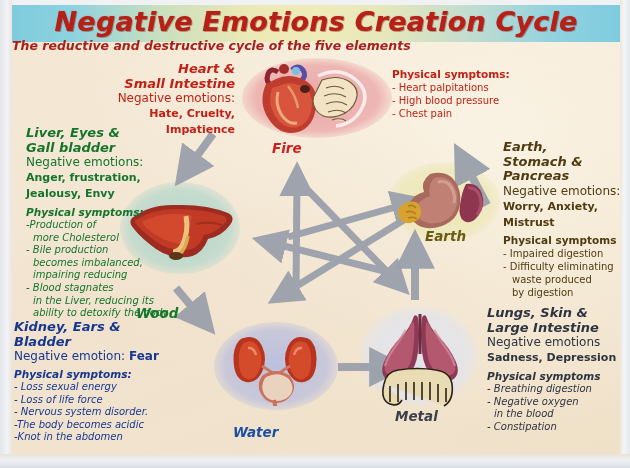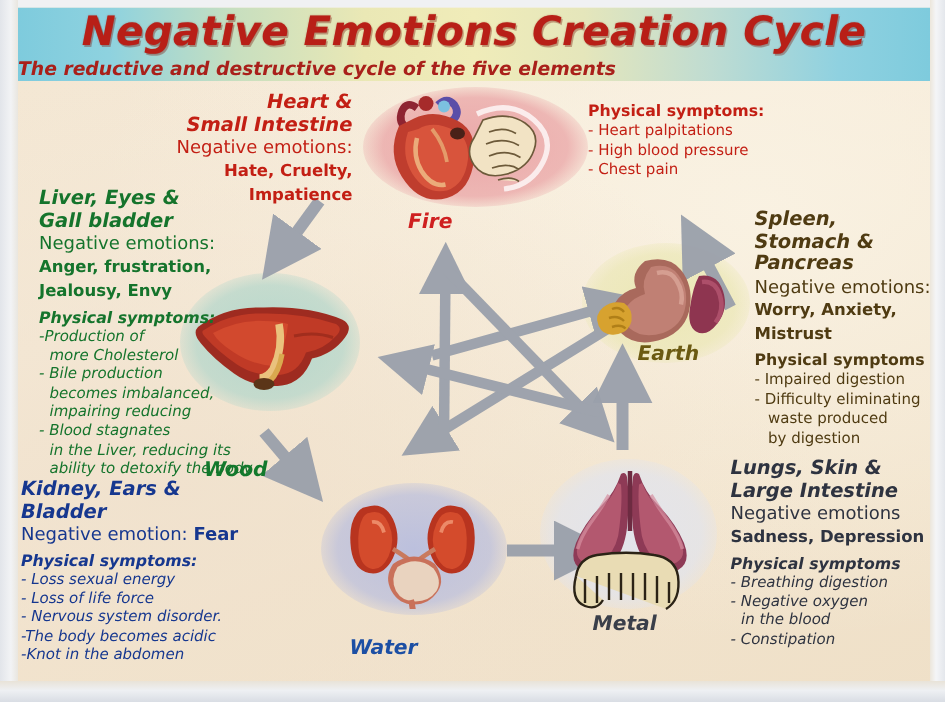--- a/index.html
+++ b/index.html
@@ -20,21 +20,21 @@
   .edge.left{left:0;top:0;width:12px;height:468px;
     background:linear-gradient(90deg,#e2e5ea 0%,#f2f3f5 60%,#e9e6df 100%);}
   .edge.right{right:0;top:0;width:10px;height:468px;
     background:linear-gradient(270deg,#e4e7ec 0%,#f4f5f7 60%,#ece6db 100%);}
   .edge.bottom{left:0;bottom:0;width:630px;height:14px;
     background:linear-gradient(0deg,#d9dde4 0%,#eef0f3 55%,#e9e3d8 100%);}
   .edge.top{left:0;top:0;width:630px;height:5px;background:#f0f1f3;}
 
   
   #banner{
-    position:absolute;left:12px;top:5px;width:608px;height:49px;
+    position:absolute;left:12px;top:5px;width:608px;height:37px;
     background:linear-gradient(90deg,
        #7ecbdd 0%, #8ed2df 10%, #c8dfbf 24%,
        #eae8b5 38%, #f0ecb9 50%, #e5e6bb 62%,
        #bfdcd2 76%, #8fd1e0 90%, #7ecbdd 100%);
   }
   #title{
     position:absolute;left:0;right:0;top:1px;text-align:center;
     font-family:"DejaVu Sans", sans-serif;
     font-style:italic;font-weight:bold;font-size:27px;letter-spacing:.2px;
     color:#b81f17;
@@ -257,21 +257,21 @@
     <div class="bli ind">more Cholesterol</div>
     <div class="bli">- Bile production</div>
     <div class="bli ind">becomes imbalanced,</div>
     <div class="bli ind">impairing reducing</div>
     <div class="bli">- Blood stagnates</div>
     <div class="bli ind">in the Liver, reducing its</div>
     <div class="bli ind">ability to detoxify the body</div>
   </div>
 
   <div class="block c-earth" id="b-spleen">
-    <div class="bh">Spleen,</div>
+    <div class="bh">Earth,</div>
     <div class="bh">Stomach &amp;</div>
     <div class="bh">Pancreas</div>
     <div class="bne">Negative emotions:</div>
     <div class="bemo">Worry, Anxiety,</div>
     <div class="bemo">Mistrust</div>
     <div class="sym" style="margin-top:3px">Physical symptoms</div>
     <div class="symli">- Impaired digestion</div>
     <div class="symli">- Difficulty eliminating</div>
     <div class="symli ind">waste produced</div>
     <div class="symli ind">by digestion</div>

